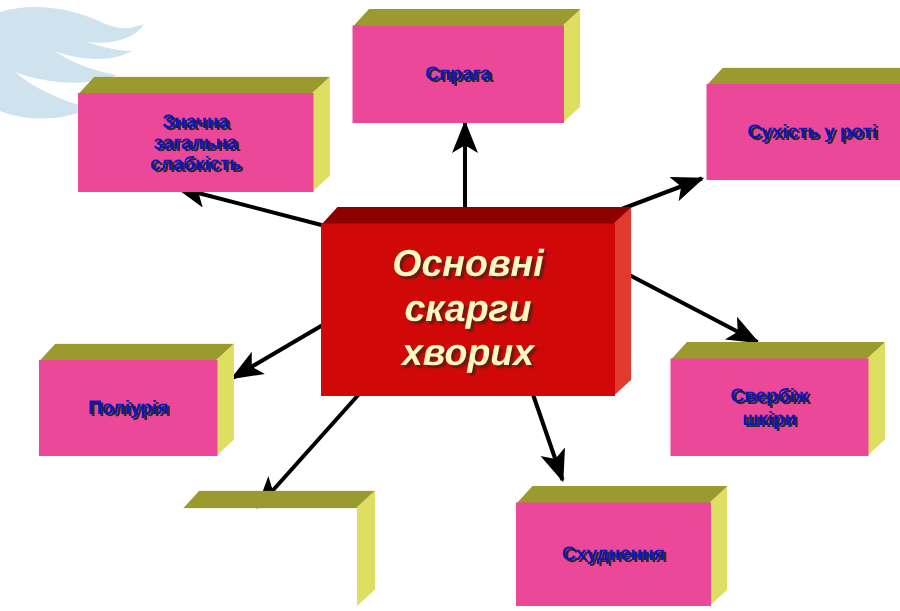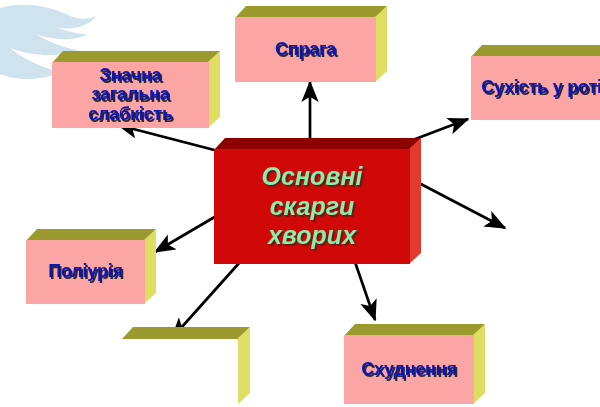--- a/index.html
+++ b/index.html
@@ -73,24 +73,24 @@
   }
   .node.yellow .side {
     position: absolute;
     right: 0; top: 0;
     width: 12px;
     height: 100%;
     background: #dede63;
     clip-path: polygon(100% 0, 100% calc(100% - 11px), 0 100%, 0 11px);
   }
   .node.yellow .face {
-    background: #fca5a5;
+    background: #ec4899;
     color: #0a16bb;
     font-weight: bold;
-    font-size: 18px;
+    font-size: 13px;
     line-height: 1.08;
     letter-spacing: -0.2px;
     text-shadow: 1.6px 1.6px 0 #2a2a2a;
   }
 
   
   .node.red .top {
     position: absolute;
     left: 0; top: 0;
     width: 100%;
@@ -101,21 +101,21 @@
   .node.red .side {
     position: absolute;
     right: 0; top: 0;
     width: 12px;
     height: 100%;
     background: #e23a2e;
     clip-path: polygon(100% 0, 100% calc(100% - 11px), 0 100%, 0 11px);
   }
   .node.red .face {
     background: #d00808;
-    color: #86efac;
+    color: #fef9c3;
     font-weight: bold;
     font-style: italic;
     font-size: 25px;
     line-height: 1.18;
     text-shadow: 2px 2px 1px #6d1a12;
     flex-direction: column;
   }
   .node.red .face .ln { display: block; }
 
   .lbl { display: block; }
@@ -187,20 +187,32 @@
   <div class="node yellow" style="left:428px; top:45px; width:152px; height:75px;margin-left:43px;">
     <div class="box3d">
       <div class="top"></div>
       <div class="side"></div>
       <div class="face">
         <span class="lbl">Сухість у роті</span>
       </div>
     </div>
   </div>
 
+  <div class="node yellow" style="left:447px; top:228px; width:143px; height:76px;">
+    <div class="box3d">
+      <div class="top"></div>
+      <div class="side"></div>
+      <div class="face">
+        <div>
+          <span class="lbl">Свербіж</span>
+          <span class="lbl">шкіри</span>
+        </div>
+      </div>
+    </div>
+  </div>
 
   <div class="node yellow" style="left:344px; top:324px; width:141px; height:80px;">
     <div class="box3d">
       <div class="top"></div>
       <div class="side"></div>
       <div class="face">
         <div>
           <span class="lbl">Схуднення</span>
         </div>
       </div>

